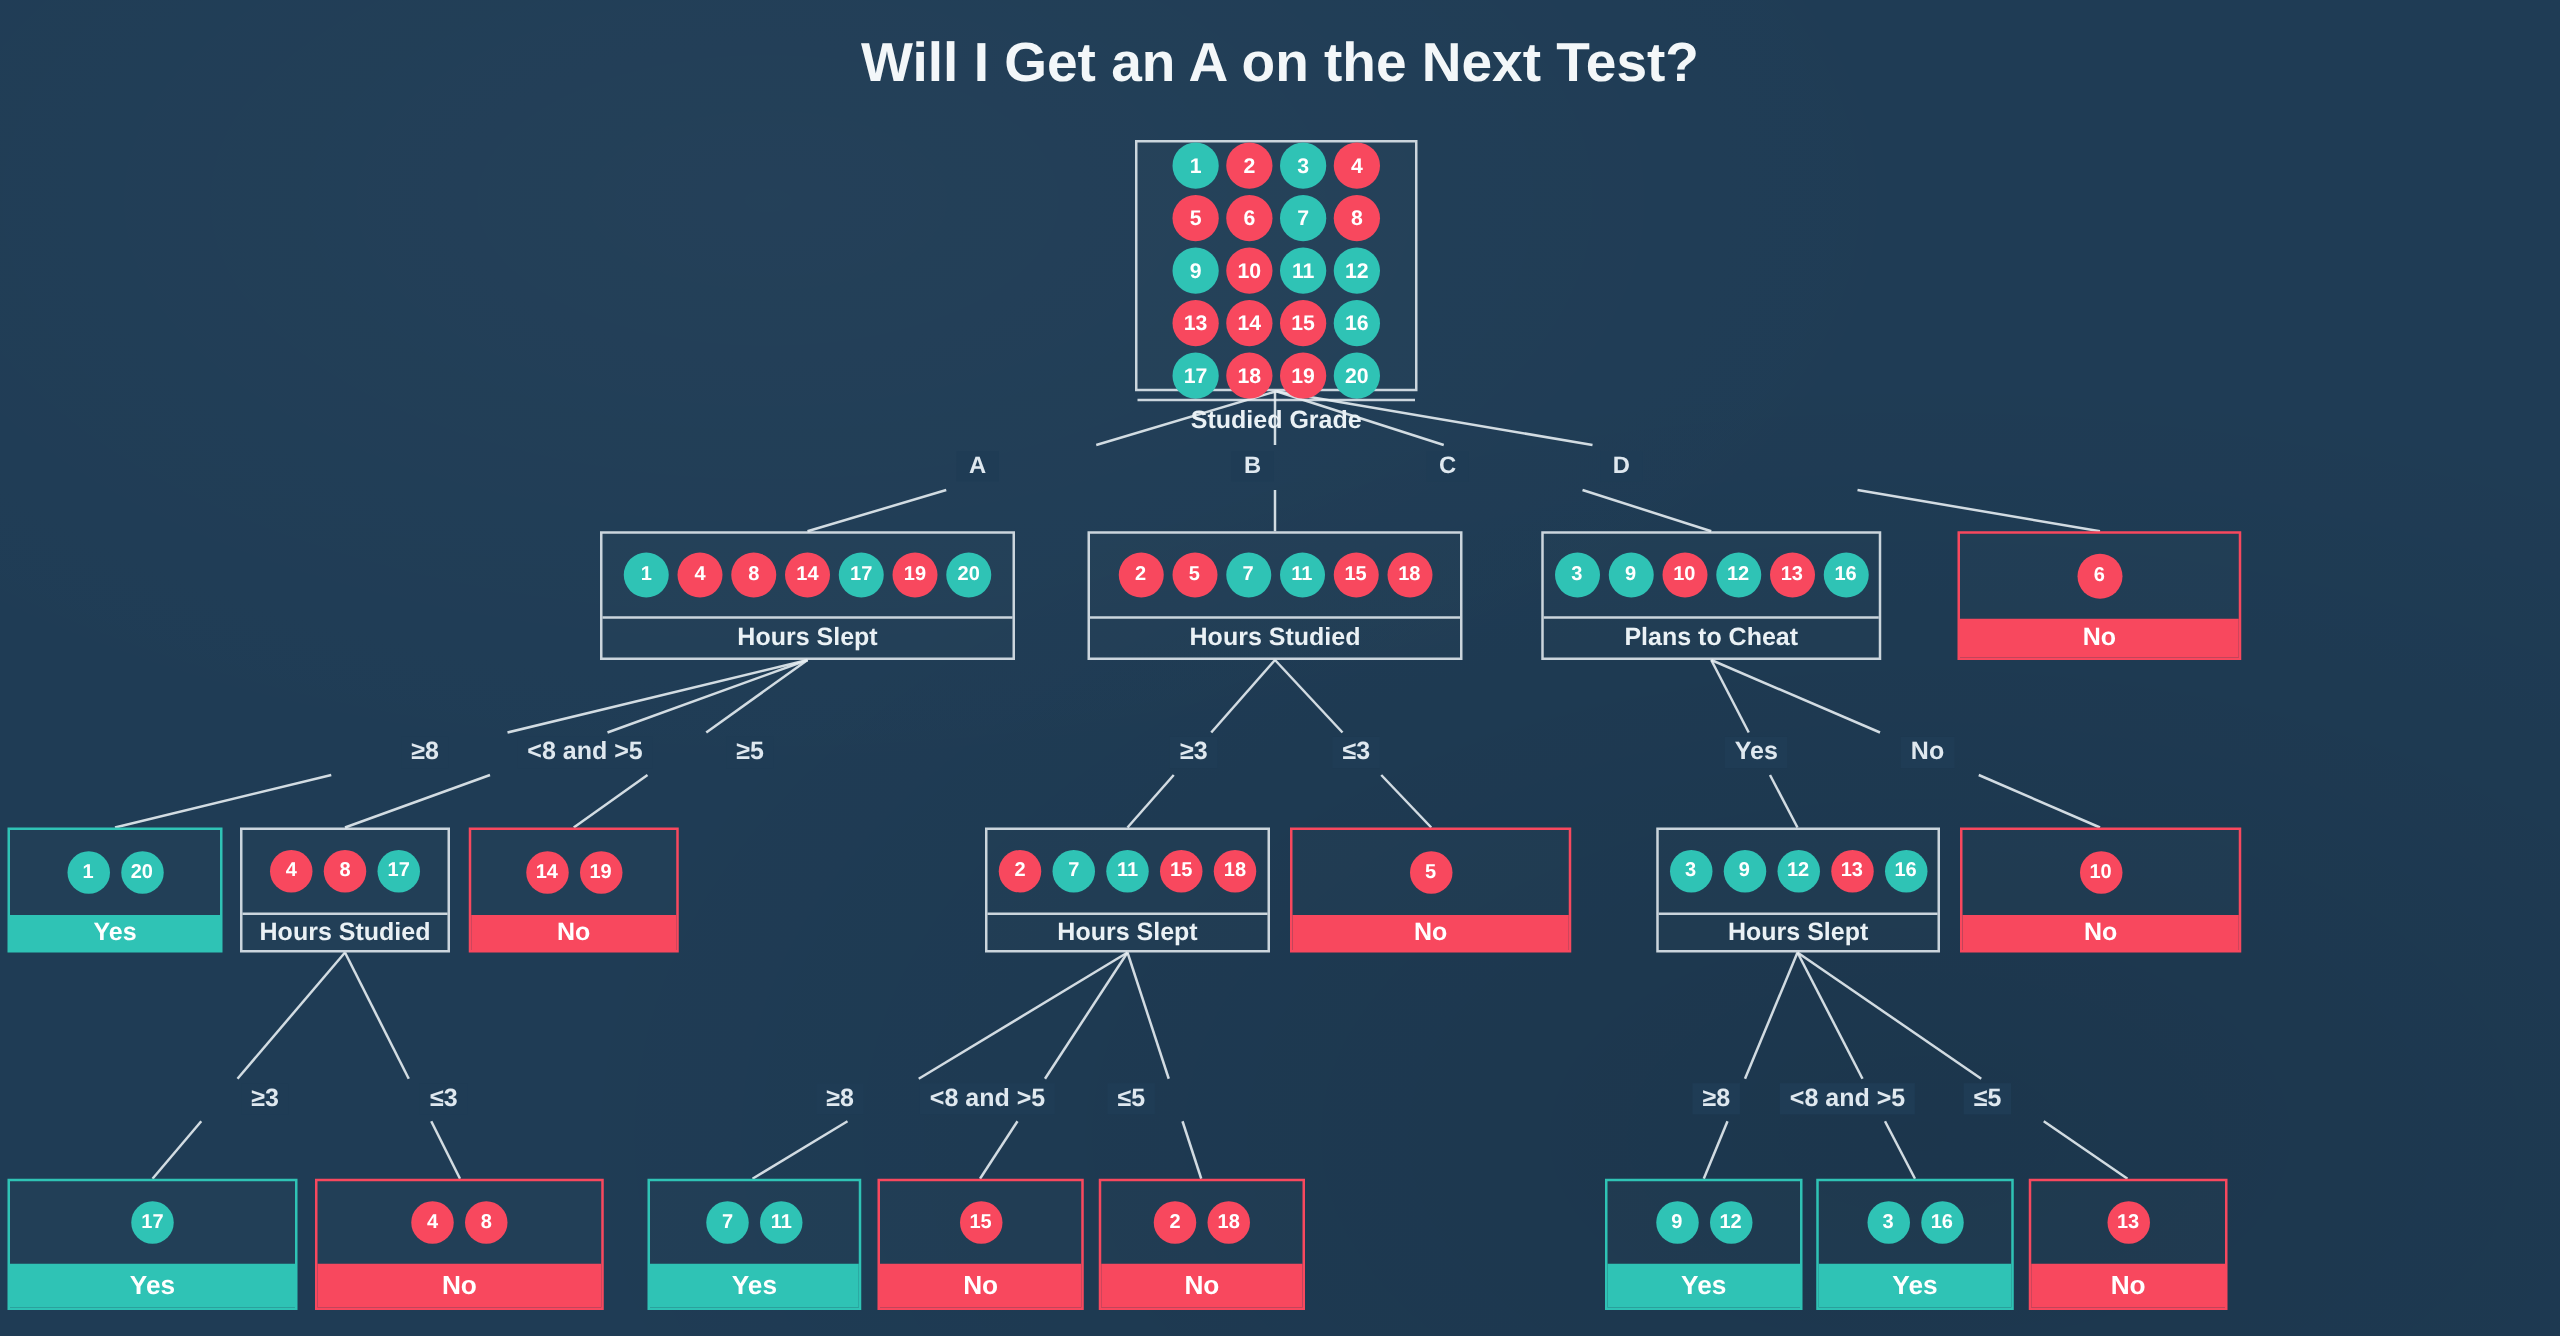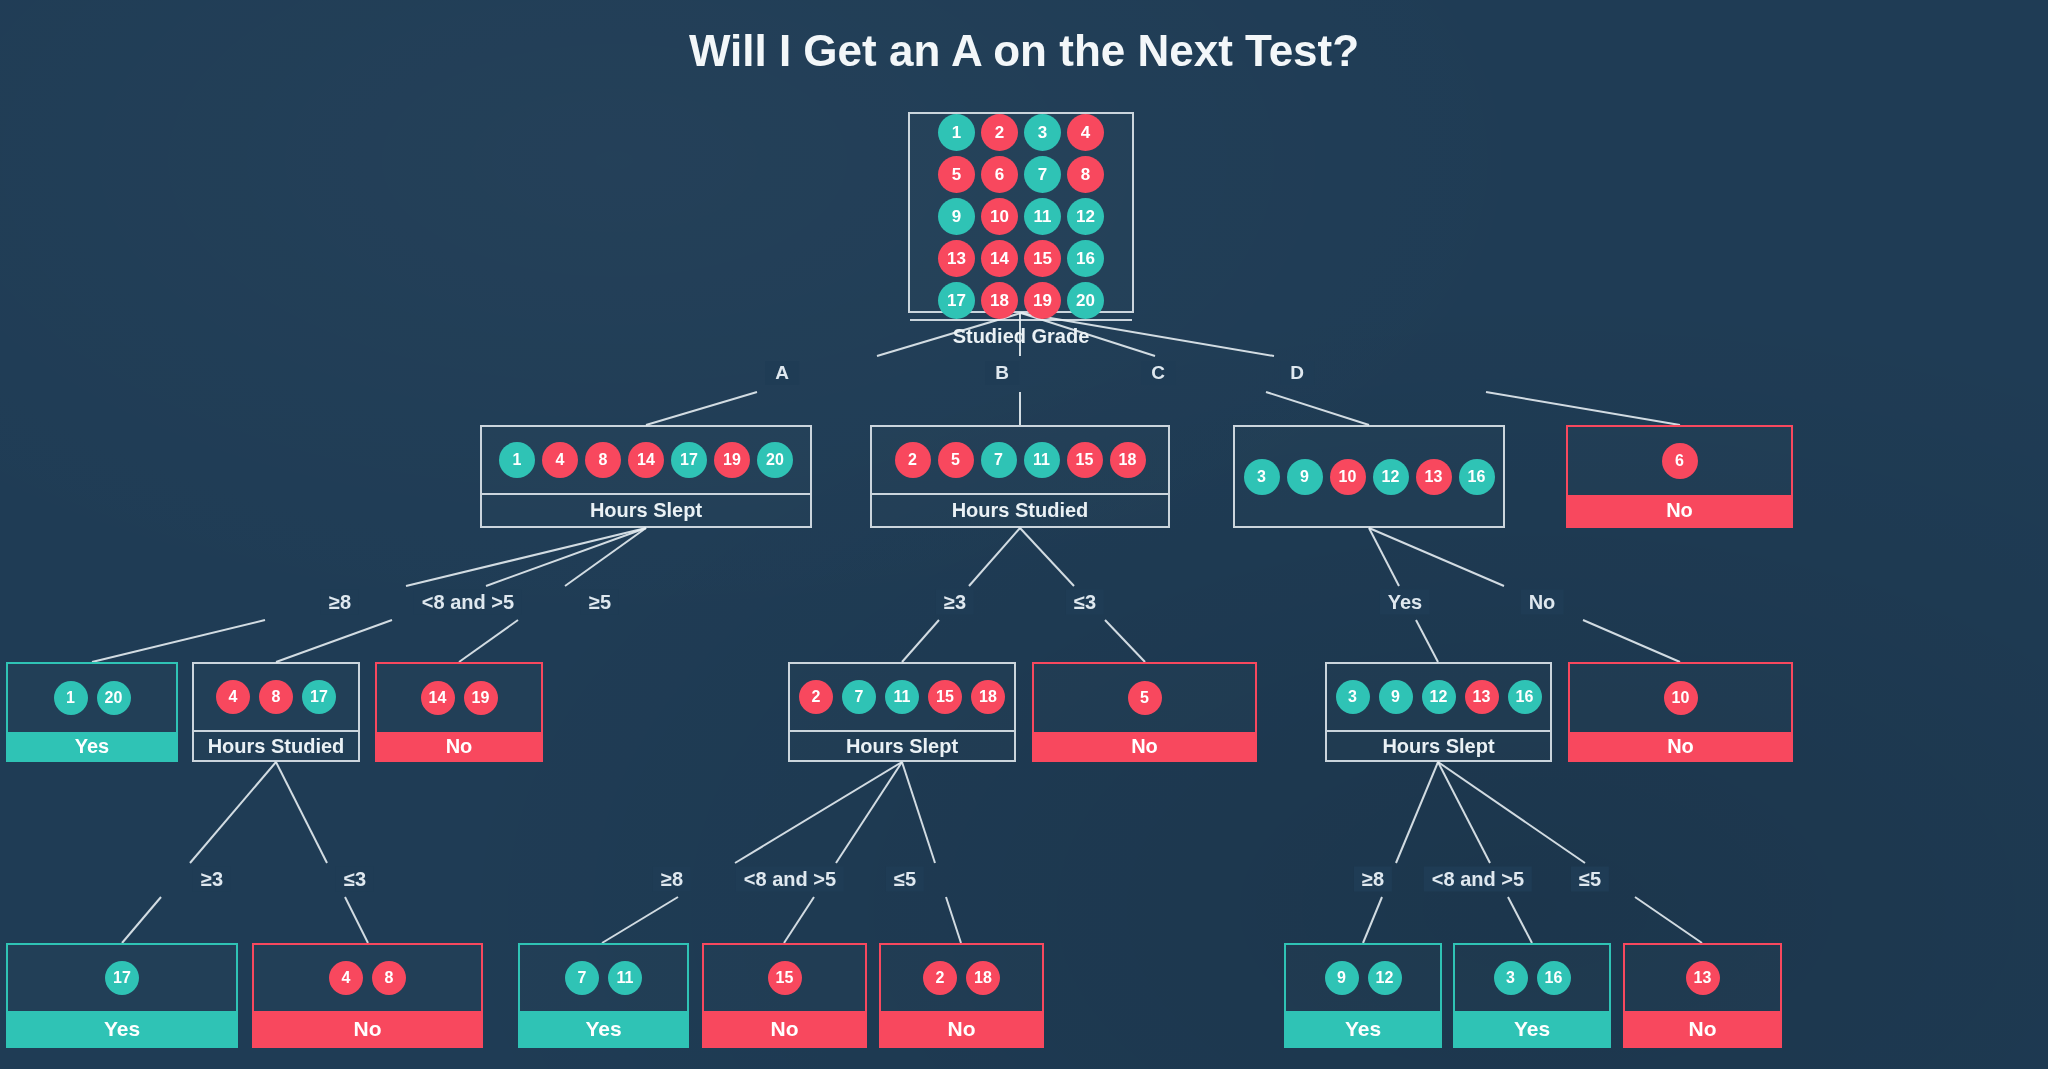--- a/index.html
+++ b/index.html
@@ -160,20 +160,21 @@
   </div>
   <div class="node r2" style="left:1233px;top:425px;width:272px;height:103px">
     <div class="dots">
         <span class="dot t">3</span>
         <span class="dot t">9</span>
         <span class="dot r">10</span>
         <span class="dot t">12</span>
         <span class="dot r">13</span>
         <span class="dot t">16</span>
       </div>
+    <div class="band">Plans to Cheat</div>
   </div>
   <div class="node r2 leaf-no" style="left:1566px;top:425px;width:227px;height:103px">
     <div class="dots">
         <span class="dot r">6</span>
       </div>
     <div class="band">No</div>
   </div>
 
   <div class="node r3 leaf-yes" style="left:6px;top:662px;width:172px;height:100px">
     <div class="dots">

